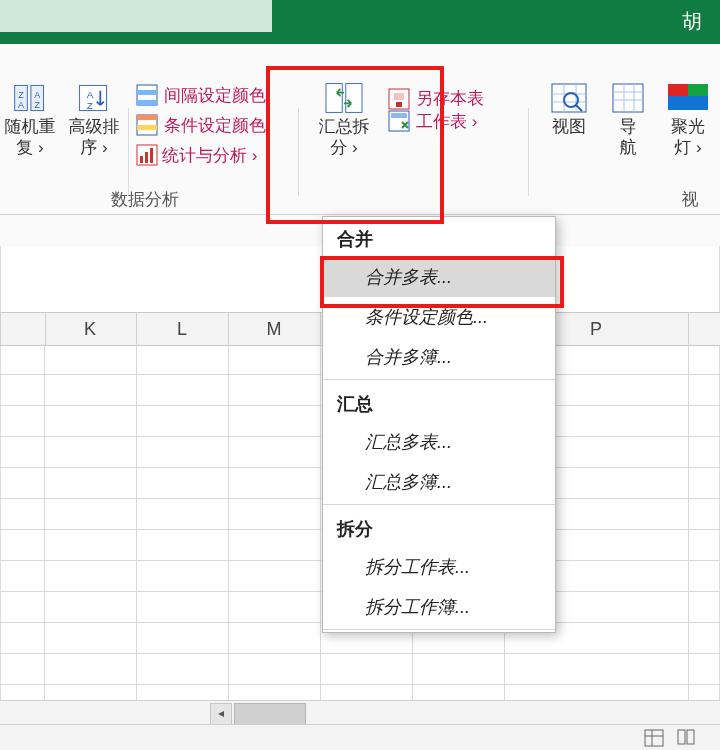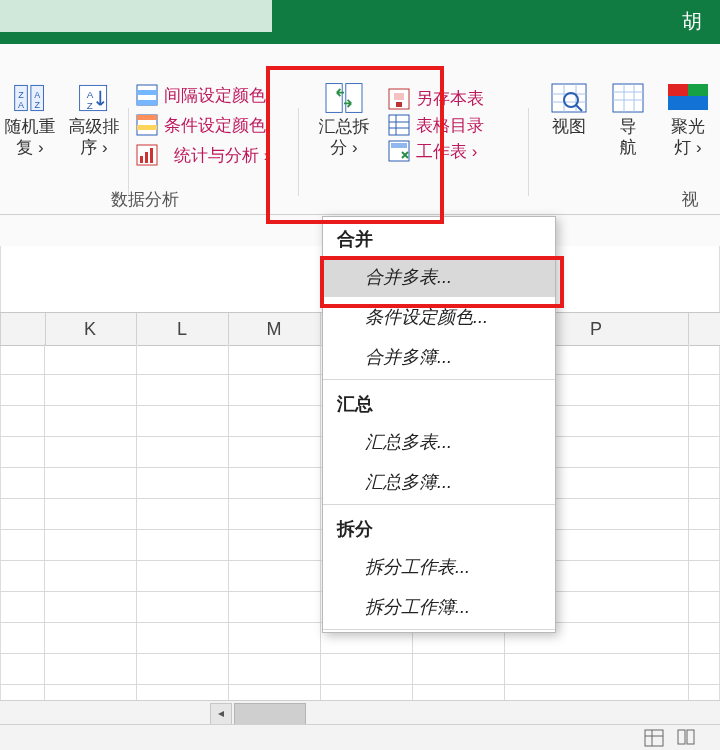--- a/index.html
+++ b/index.html
@@ -106,21 +106,21 @@
         </div>
         <div style="display:flex;align-items:center;height:30px">
           <span class="ico">
               <svg width="22" height="22" viewBox="0 0 22 22">
                 <rect x="1" y="1" width="20" height="20" fill="#fff" stroke="#c33"></rect>
                 <rect x="4" y="12" width="3" height="7" fill="#c33"></rect>
                 <rect x="9" y="8" width="3" height="11" fill="#c33"></rect>
                 <rect x="14" y="4" width="3" height="15" fill="#c33"></rect>
               </svg>
             </span>
-          <span class="mini" style="margin-left:16px">统计与分析 ›</span>
+          <span class="mini" style="margin-left:4px">统计与分析 ›</span>
         </div>
       </div>
 
       <div style="position:absolute;top:108px;left:0;width:290px;text-align:center;font-size:17px;color:#555">数据分析</div>
 
       <div class="grp-sep" style="left:298px"></div>
 
       <div class="grp" style="left:308px;width:72px">
         <span class="ico" style="margin:0 auto;display:block;width:40px;height:36px">
           <svg viewBox="0 0 44 40" width="40" height="36">
@@ -136,31 +136,20 @@
       <div class="grp" style="left:388px;width:130px">
         <div style="display:flex;align-items:flex-end;height:30px">
           <span class="ico">
               <svg width="22" height="22" viewBox="0 0 22 22">
                 <rect x="1" y="1" width="20" height="20" fill="#fff" stroke="#b33"></rect>
                 <path d="M6 5h10v7H6z" fill="#f6c1c1"></path>
                 <path d="M8 14h6v5H8z" fill="#b33"></path>
               </svg>
             </span>
           <span class="mini" style="margin-left:6px">另存本表</span>
-        </div>
-        <div style="display:flex;align-items:center;height:30px">
-          <span class="ico">
-              <svg width="22" height="22" viewBox="0 0 22 22">
-                <rect x="1" y="1" width="20" height="20" fill="#fff" stroke="#2a5fb4"></rect>
-                <line x1="1" y1="8" x2="21" y2="8" stroke="#2a5fb4"></line>
-                <line x1="1" y1="14" x2="21" y2="14" stroke="#2a5fb4"></line>
-                <line x1="8" y1="1" x2="8" y2="21" stroke="#2a5fb4"></line>
-              </svg>
-            </span>
-          <span class="mini" style="margin-left:6px">表格目录</span>
         </div>
         <div style="display:flex;height:30px">
           <span class="ico">
               <svg width="22" height="22" viewBox="0 0 22 22">
                 <rect x="1" y="1" width="20" height="20" fill="#fff" stroke="#2a5fb4"></rect>
                 <rect x="3" y="3" width="16" height="5" fill="#8fb8ef"></rect>
                 <path d="M14 12l6 6m0-6l-6 6" stroke="#2a8f46" stroke-width="2"></path>
               </svg>
             </span>
           <span class="mini" style="margin-left:6px">工作表 ›</span>

